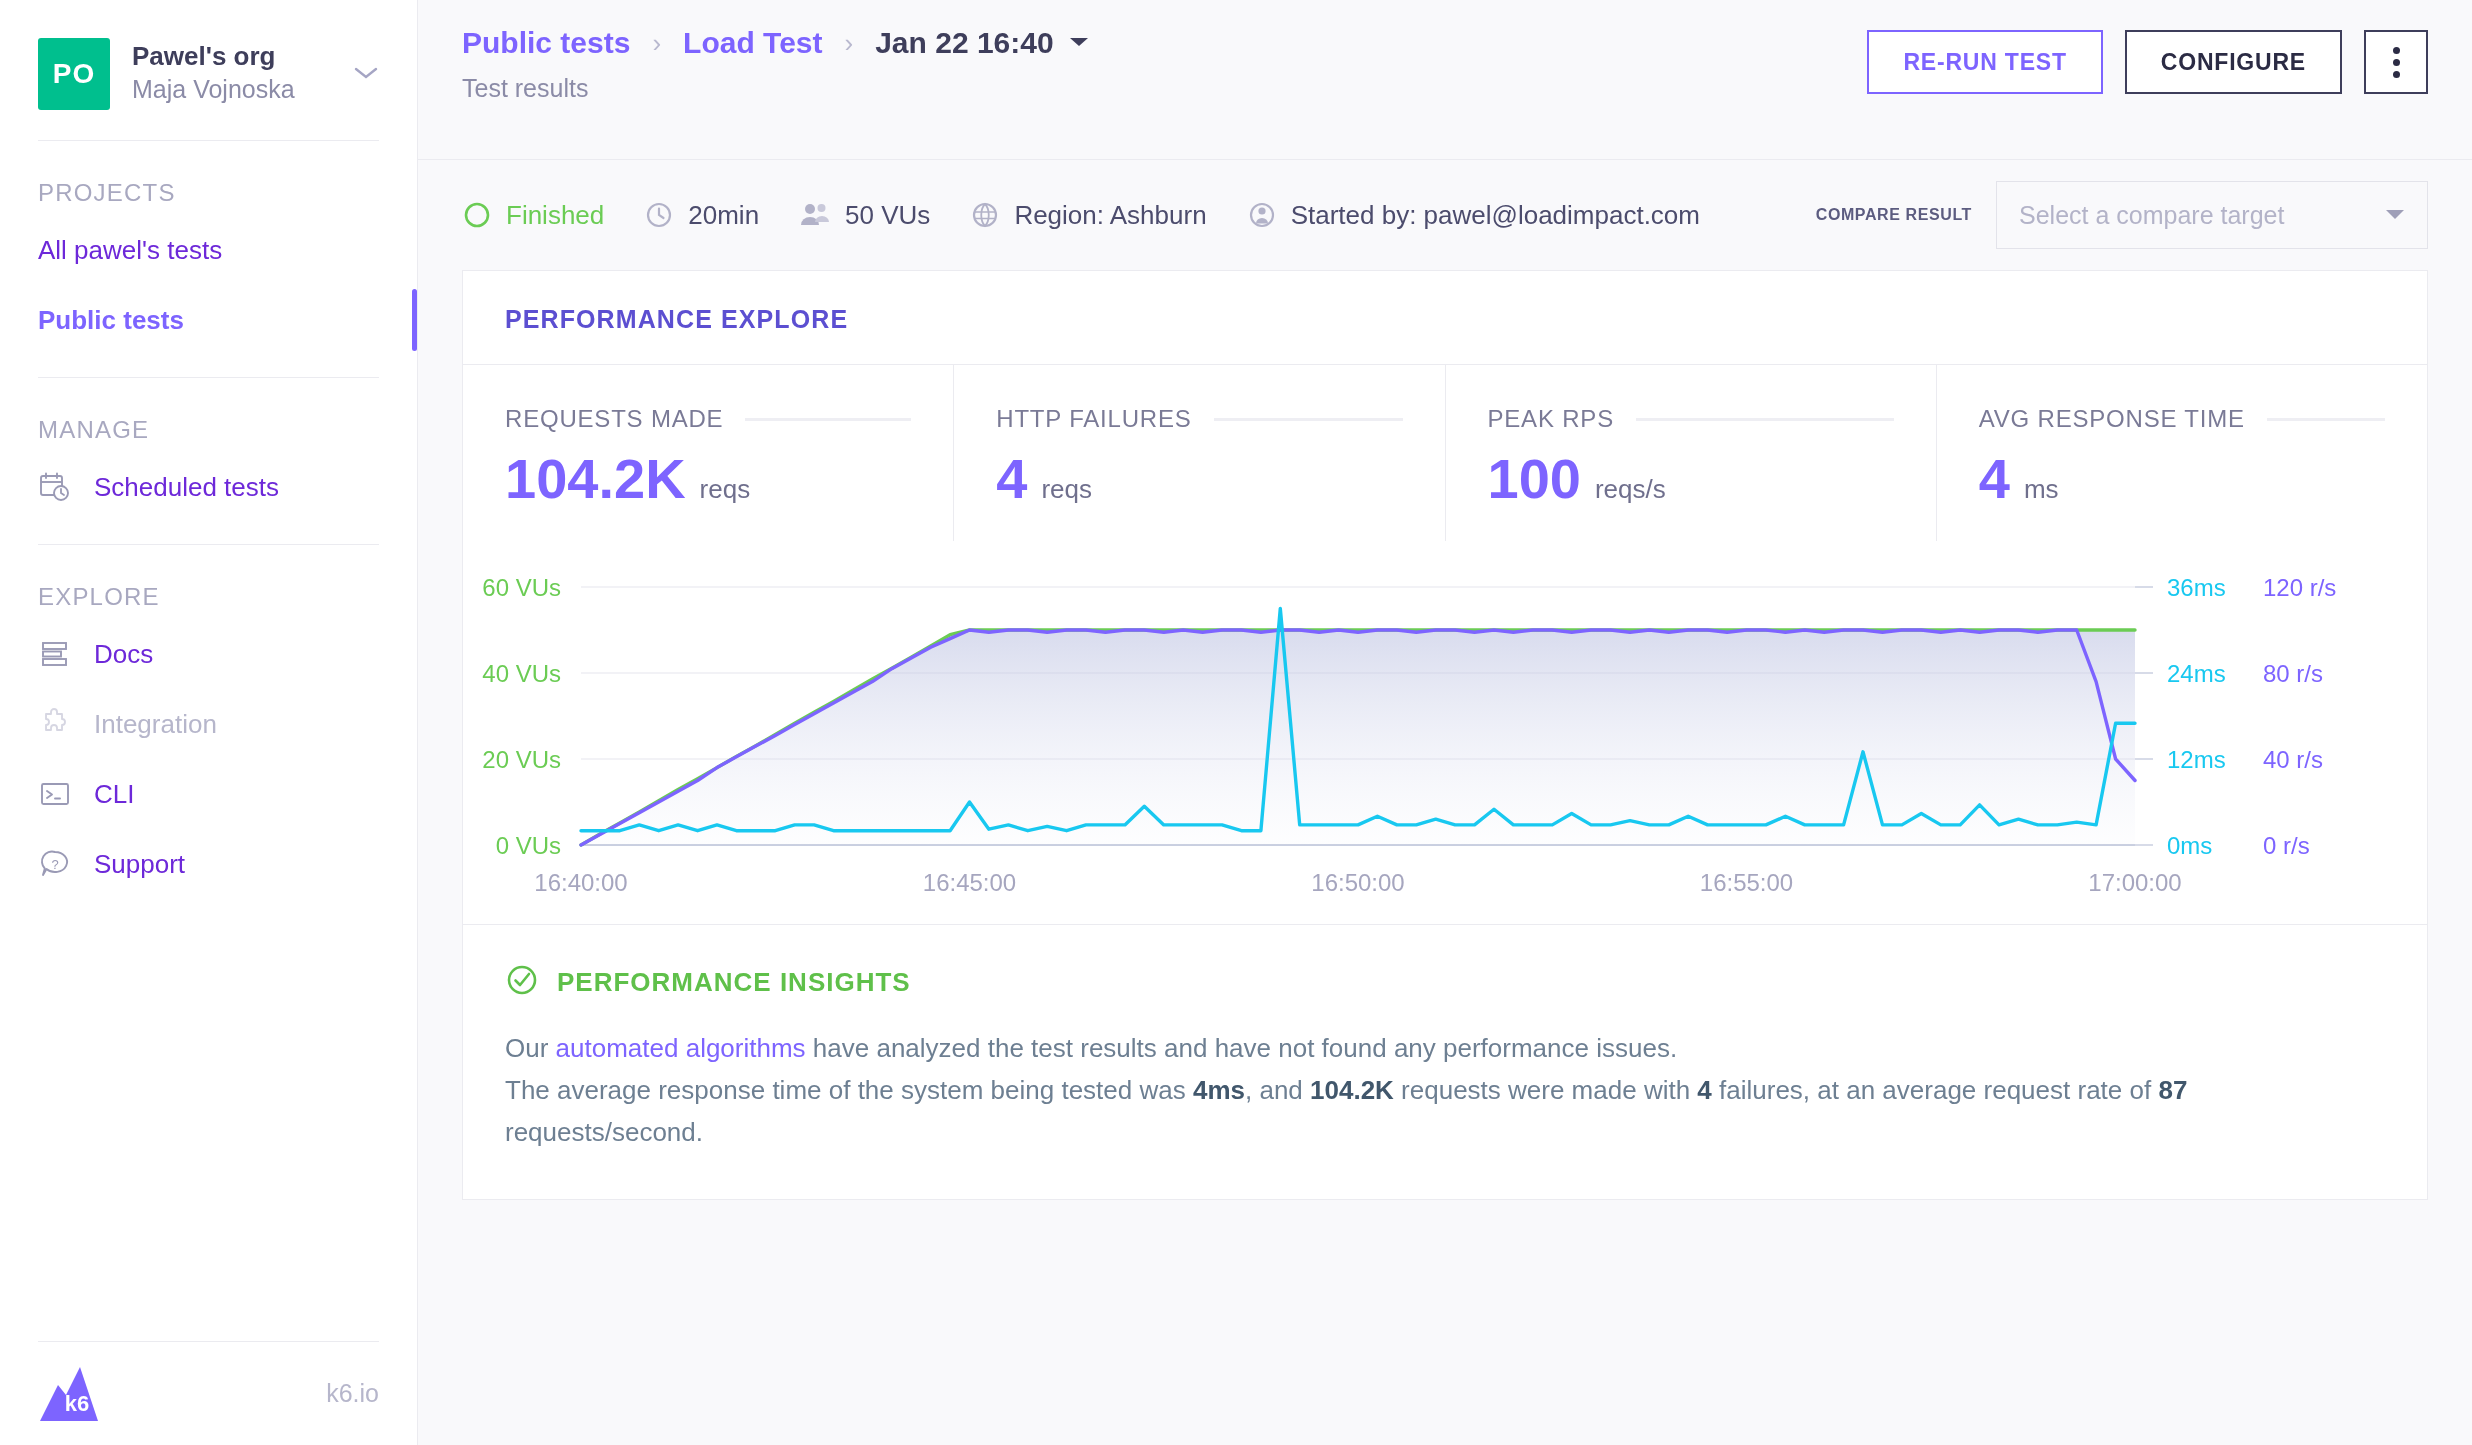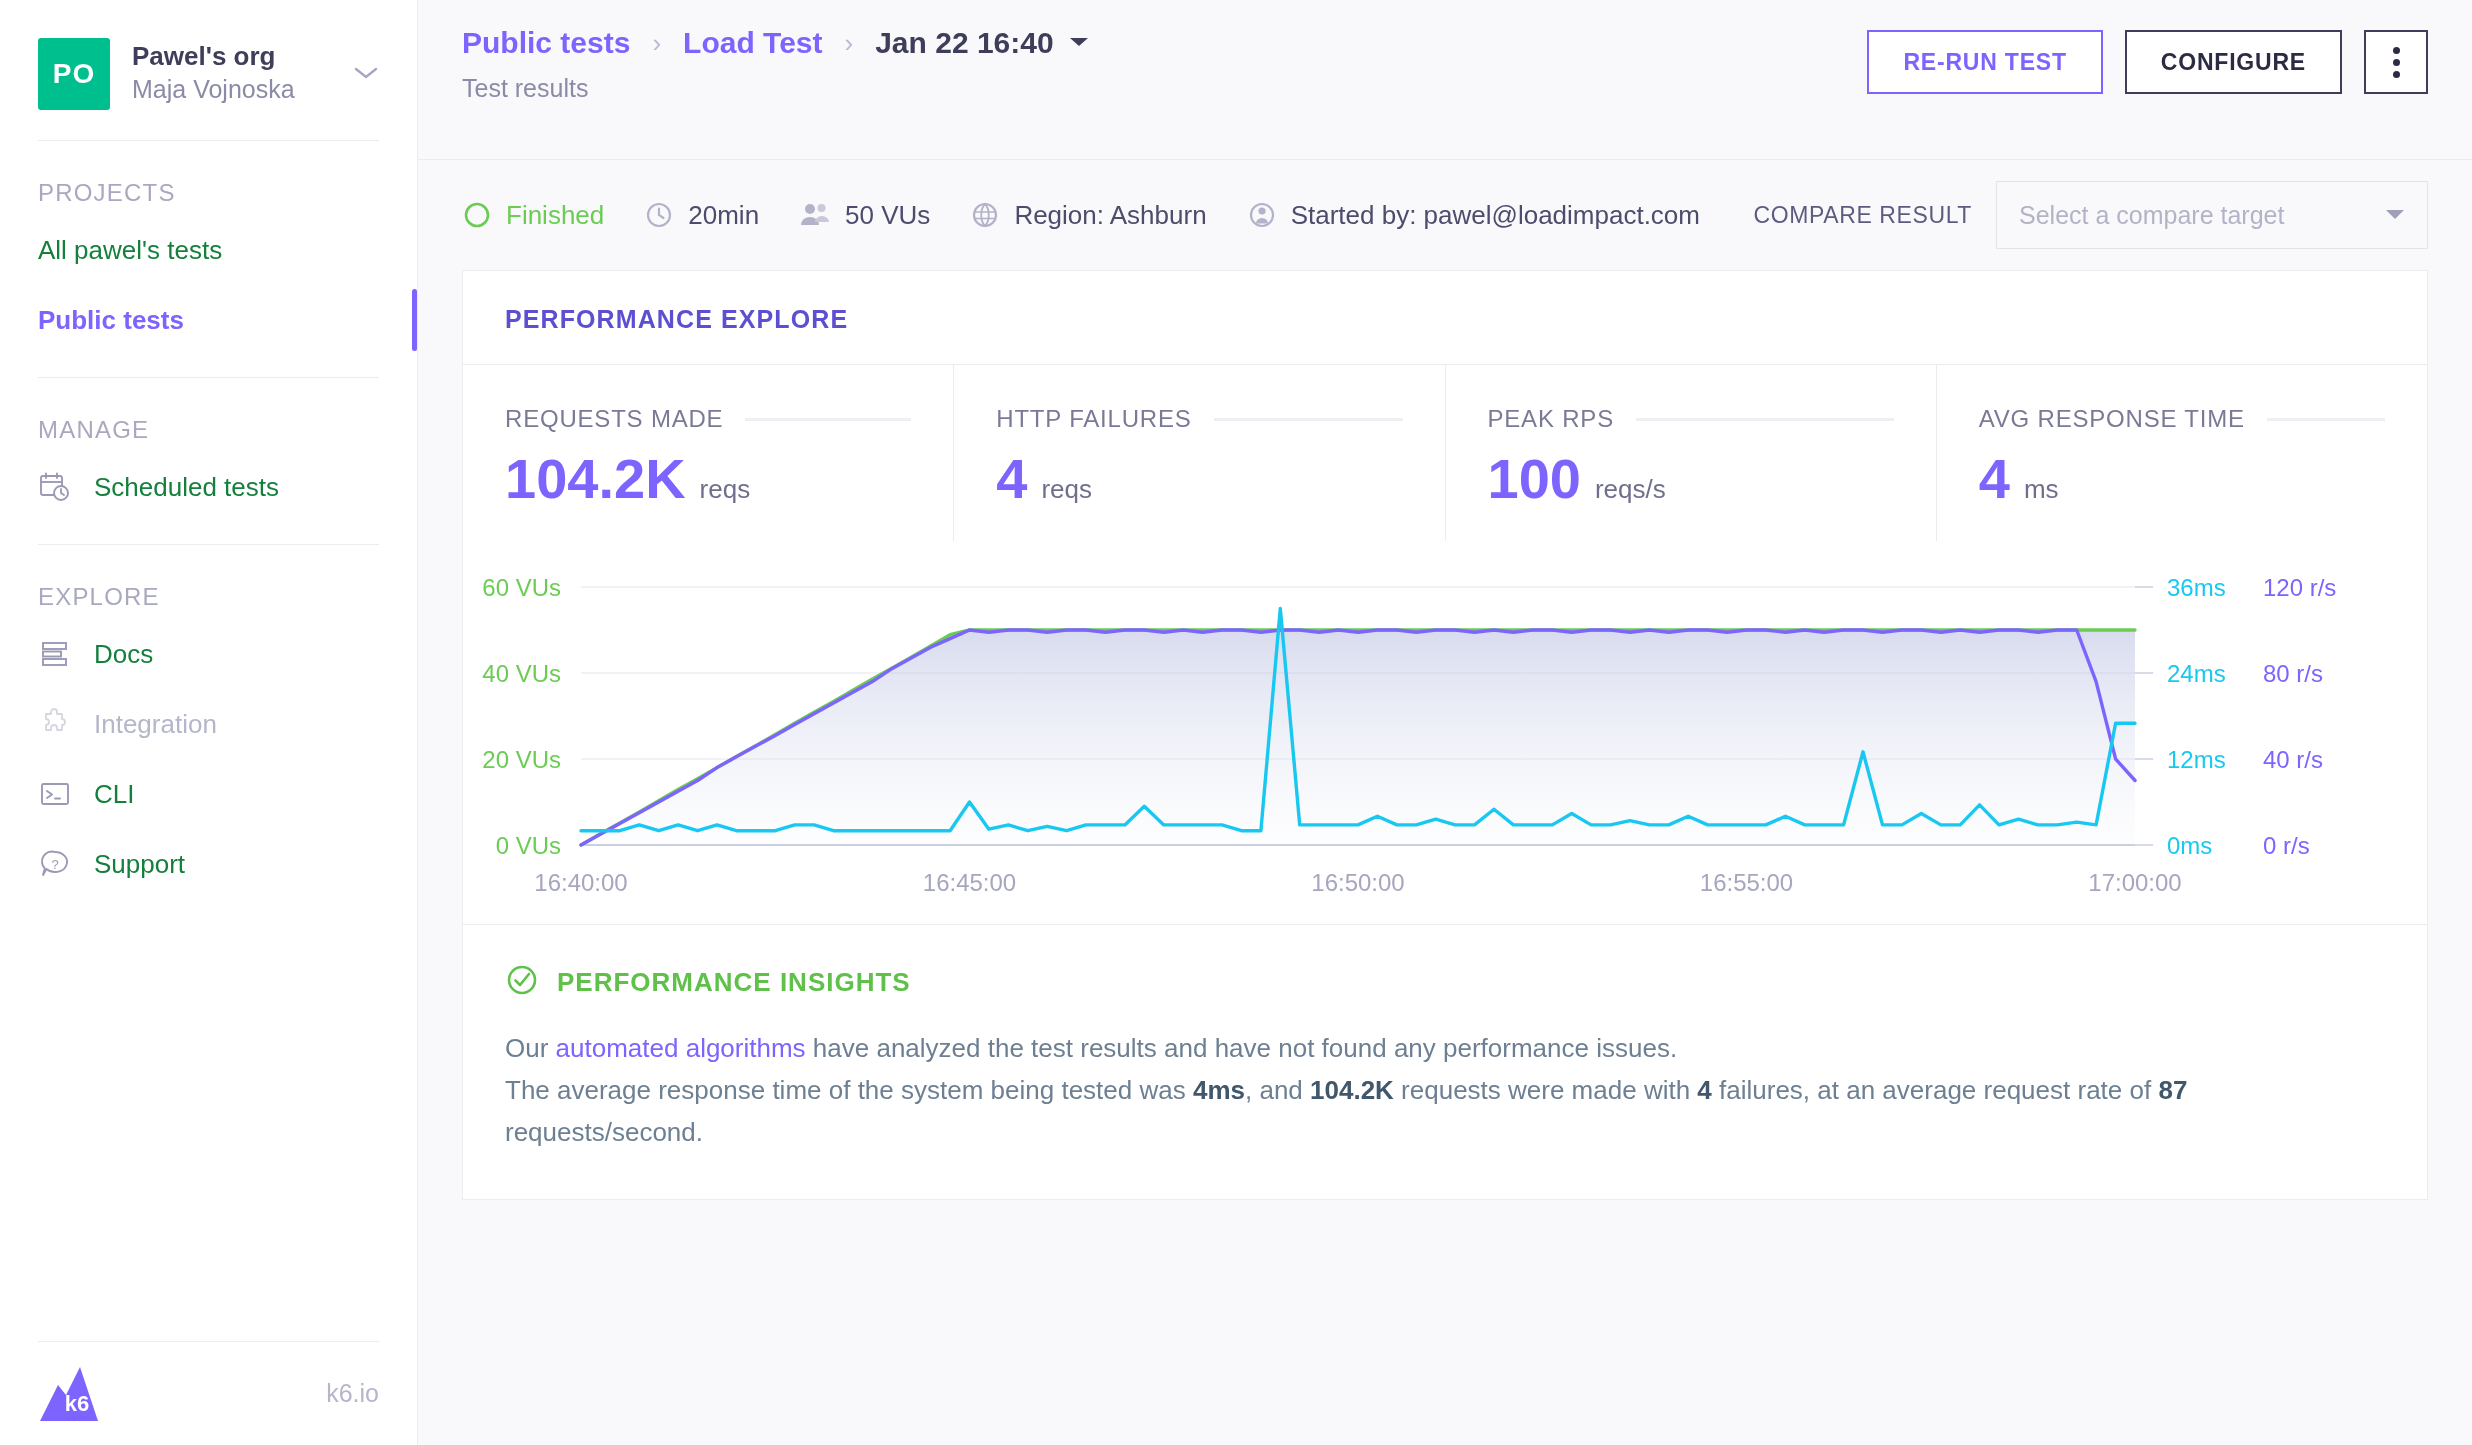--- a/index.html
+++ b/index.html
@@ -53,21 +53,21 @@
     color: #a8a8c0;
     letter-spacing: 1.2px;
     margin-top: 38px;
     margin-bottom: 8px;
   }
   .nav-item {
     display: flex;
     align-items: center;
     height: 70px;
     font-size: 26px;
-    color: #15803d;
+    color: #6d28d9;
     cursor: pointer;
     position: relative;
   }
   .nav-item.active { color: #7d64ff; font-weight: bold; }
   .nav-item.muted { color: #b6b6cb; }
   .nav-item.muted .nav-icon { opacity: 0.55; }
   .nav-icon {
     width: 34px; height: 34px;
     margin-right: 22px;
     flex: 0 0 auto;
@@ -147,21 +147,21 @@
     padding: 0 44px;
     height: 110px;
     gap: 0;
   }
   .status-item { display: flex; align-items: center; margin-right: 40px; }
   .status-icon { margin-right: 14px; display: flex; align-items: center; }
   .status-text { font-size: 26px; color: #4c4c6d; }
   .status-text.finished { color: #6bcc54; }
   .compare-wrap { margin-left: auto; display: flex; align-items: center; }
   .compare-label {
-    font-size: 23px; font-weight: normal; letter-spacing: 0.6px;
+    font-size: 16px; font-weight: bold; letter-spacing: 0.6px;
     color: #5c5c80; margin-right: 24px;
   }
   .compare-select {
     width: 432px; height: 68px;
     border: 1px solid #e3e3ea;
     background: #f9f9fb;
     display: flex; align-items: center; justify-content: space-between;
     padding: 0 22px;
     font-size: 25px; color: #b3b3c8; cursor: pointer;
   }

